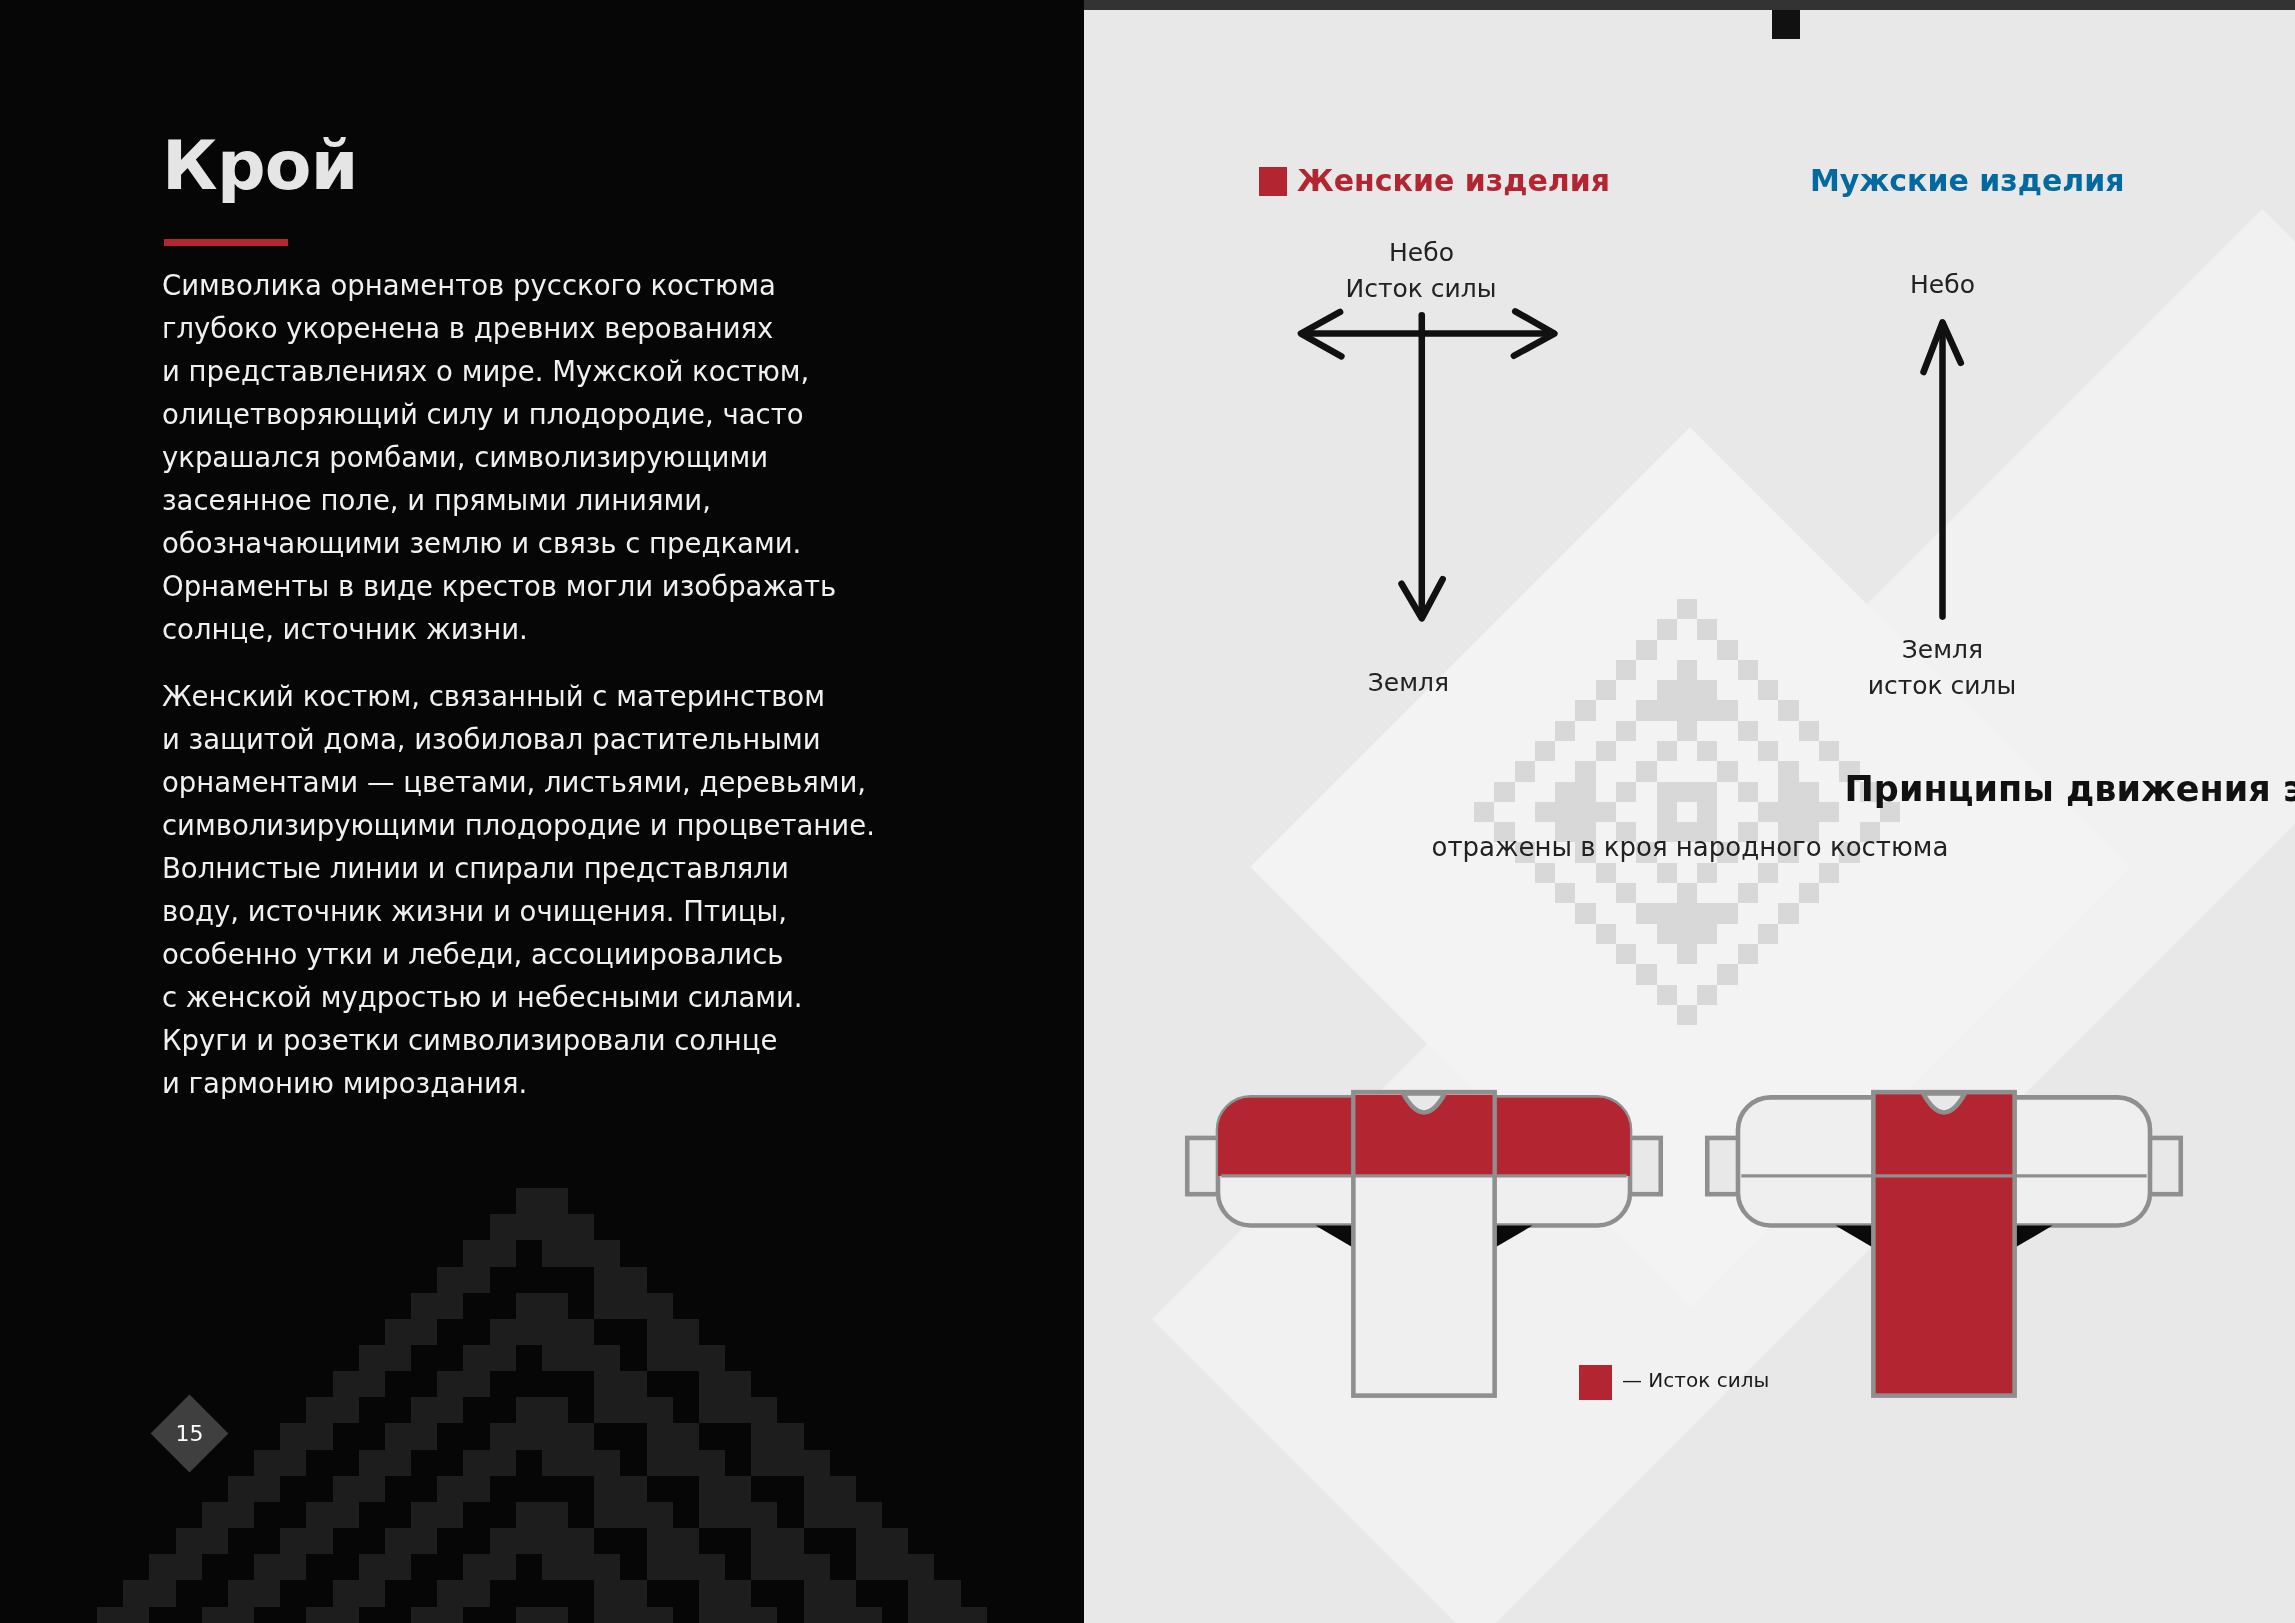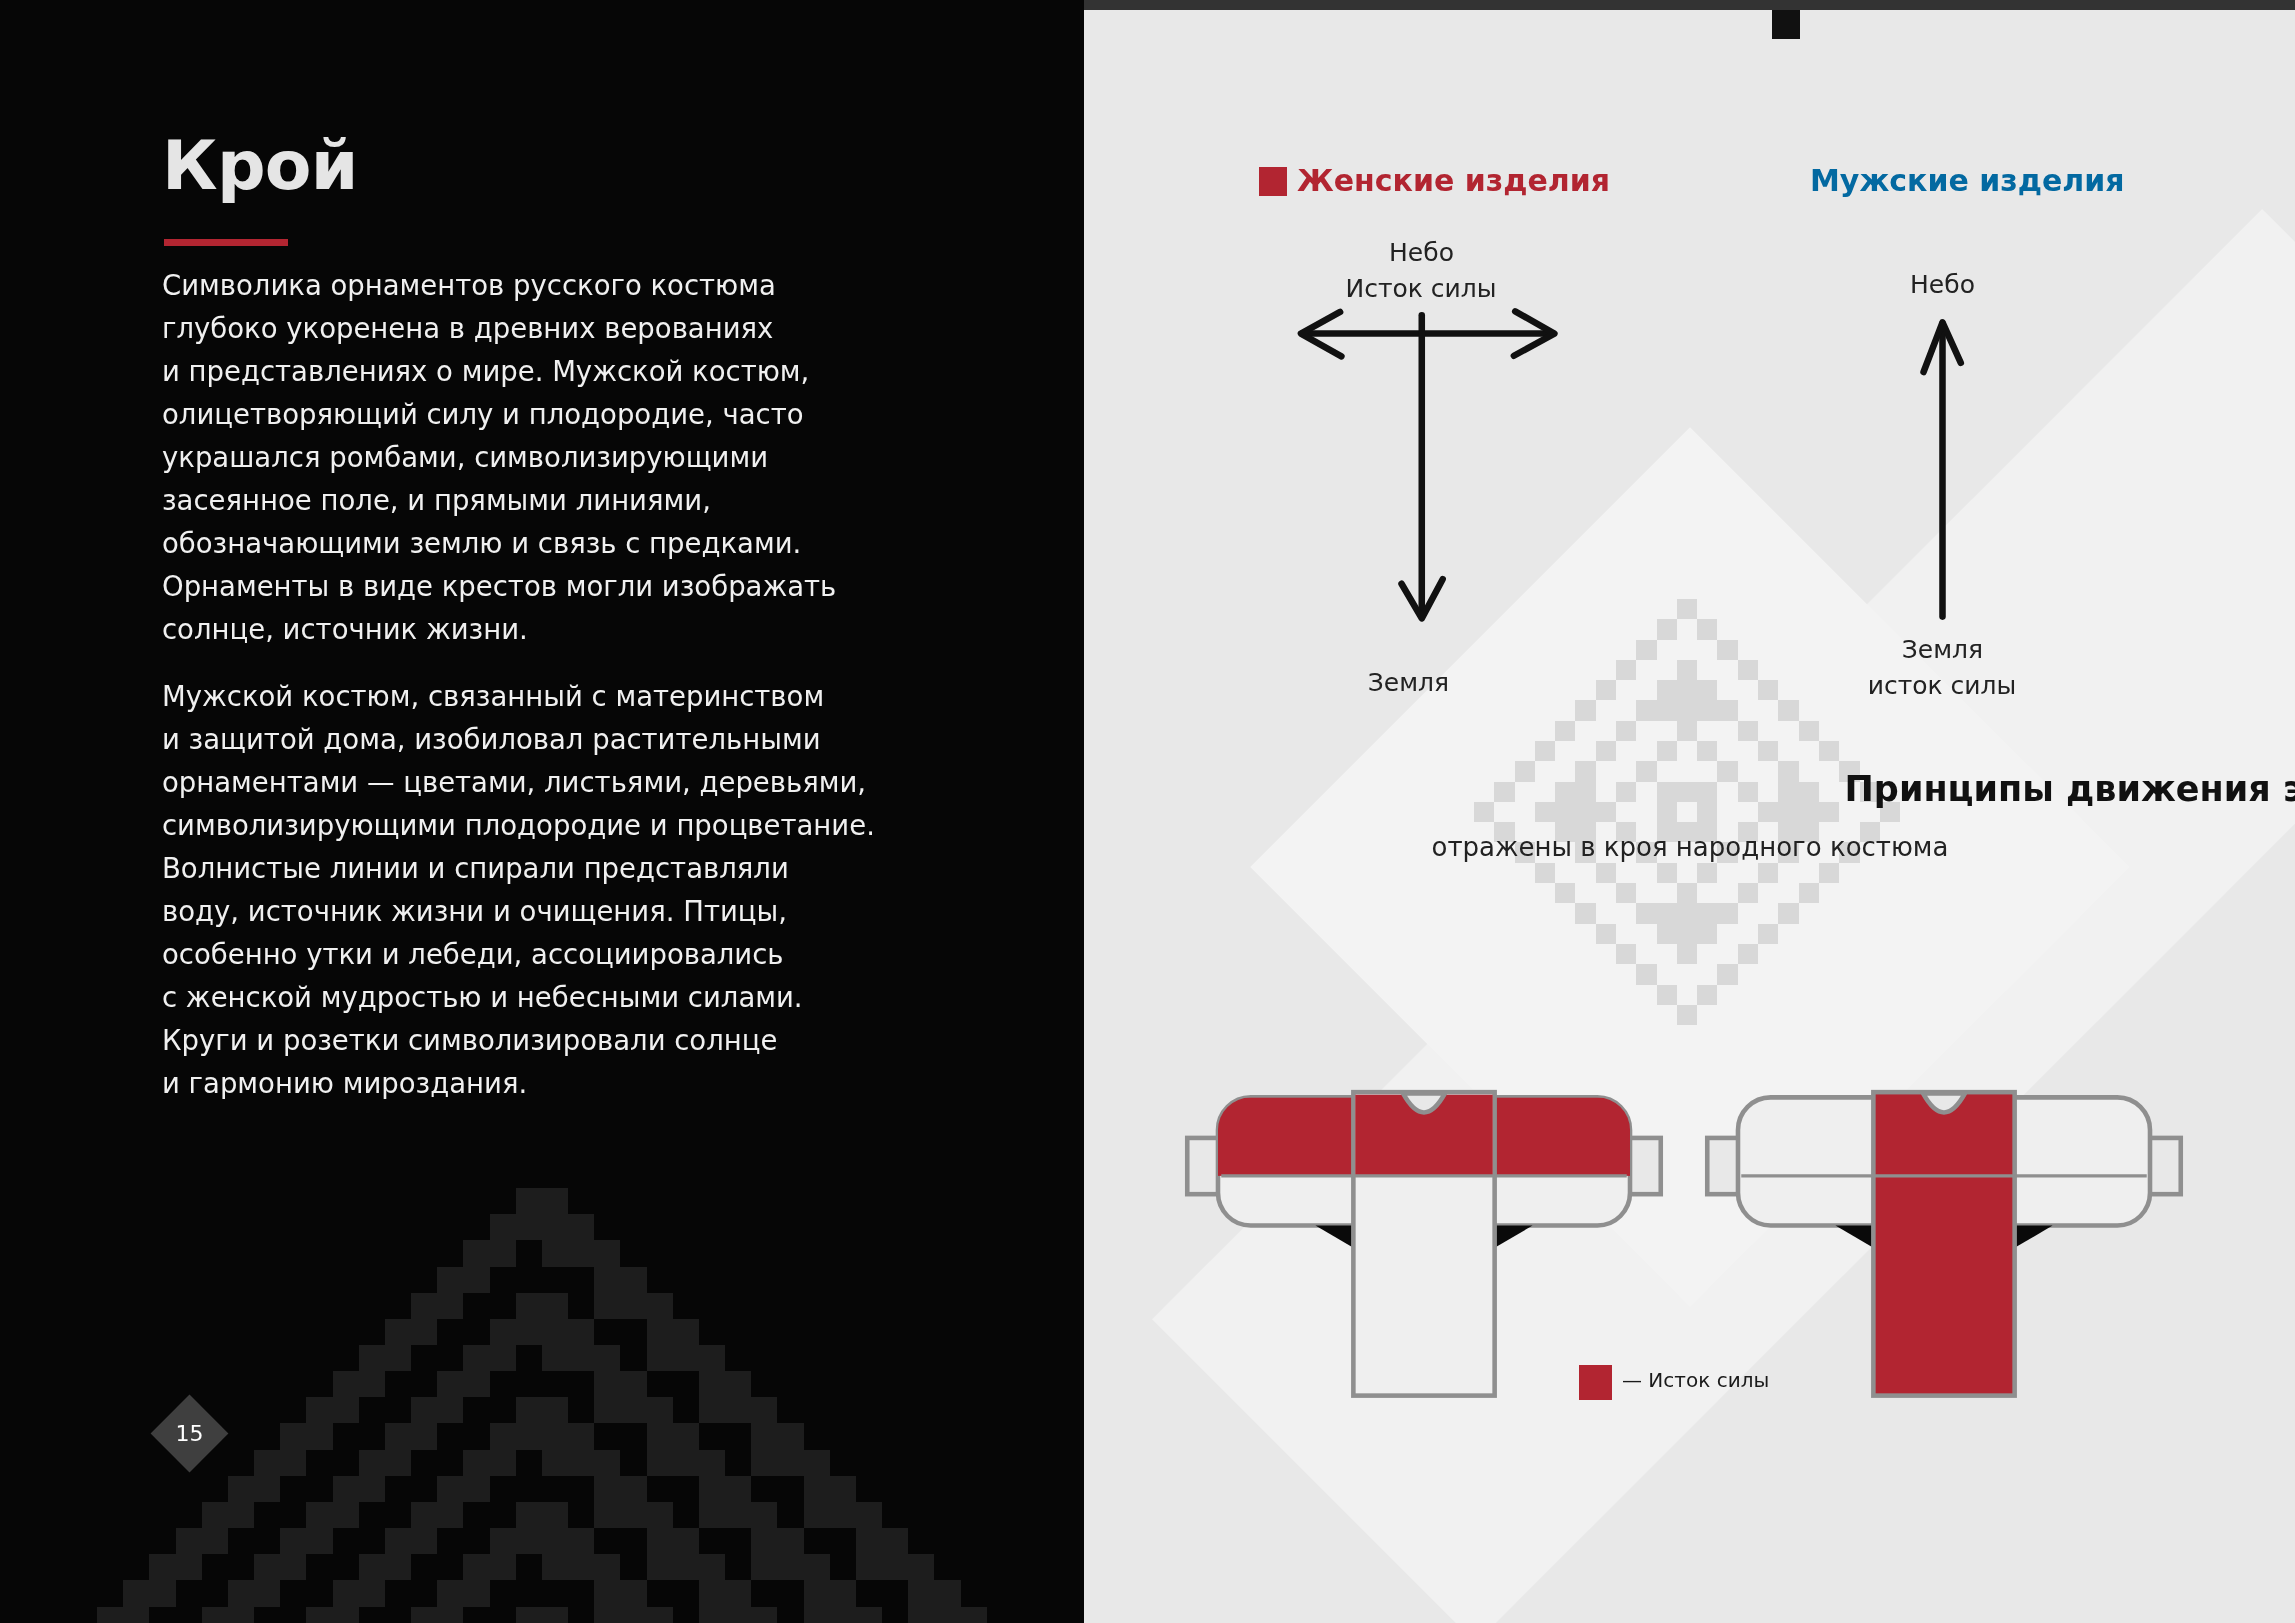--- a/index.html
+++ b/index.html
@@ -54,21 +54,21 @@
       <div>и представлениях о мире. Мужской костюм,</div>
       <div>олицетворяющий силу и плодородие, часто</div>
       <div>украшался ромбами, символизирующими</div>
       <div>засеянное поле, и прямыми линиями,</div>
       <div>обозначающими землю и связь с предками.</div>
       <div>Орнаменты в виде крестов могли изображать</div>
       <div>солнце, источник жизни.</div>
     </div>
 
     <div id="para2" class="abs para">
-      <div>Мужской костюм, связанный с материнством</div>
+      <div>Женский костюм, связанный с материнством</div>
       <div>и защитой дома, изобиловал растительными</div>
       <div>орнаментами — цветами, листьями, деревьями,</div>
       <div>символизирующими плодородие и процветание.</div>
       <div>Волнистые линии и спирали представляли</div>
       <div>воду, источник жизни и очищения. Птицы,</div>
       <div>особенно утки и лебеди, ассоциировались</div>
       <div>с женской мудростью и небесными силами.</div>
       <div>Круги и розетки символизировали солнце</div>
       <div>и гармонию мироздания.</div>
     </div>

